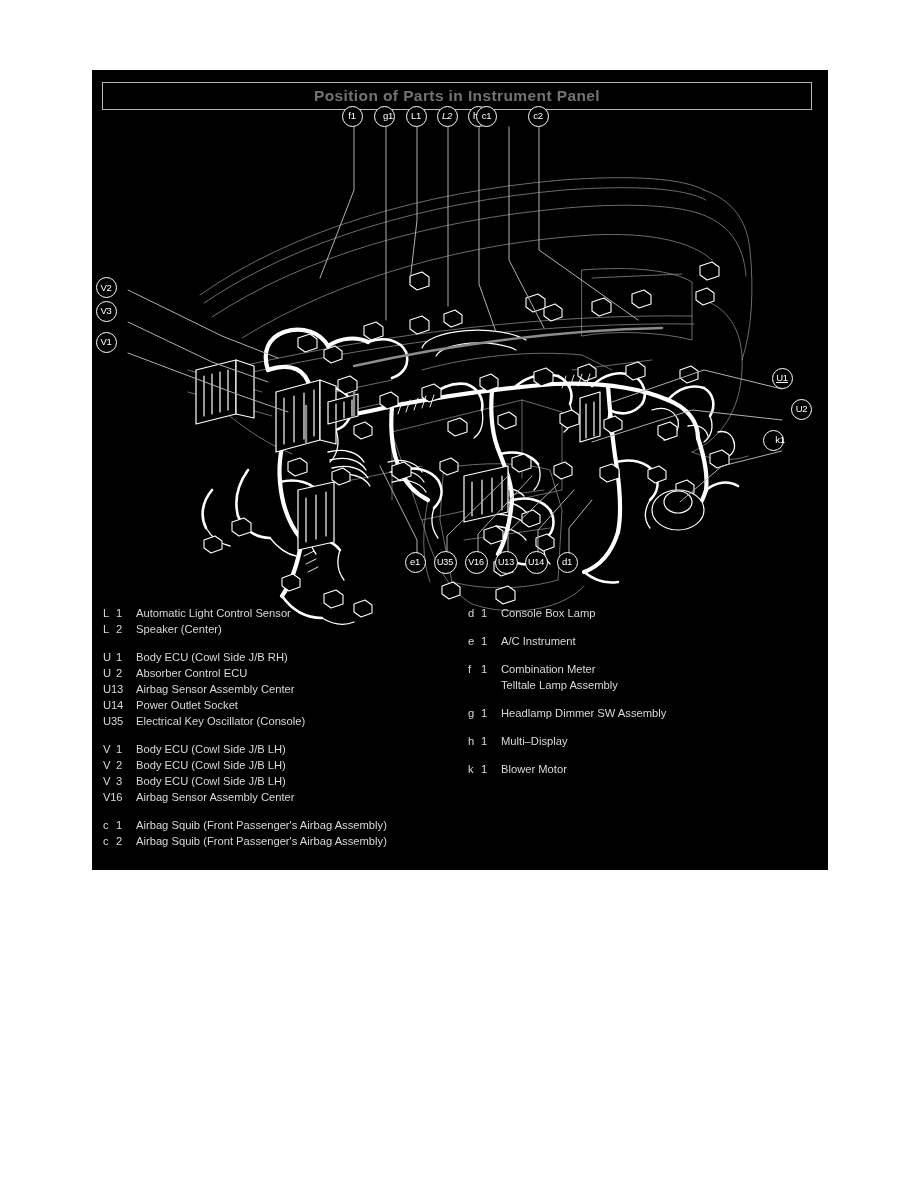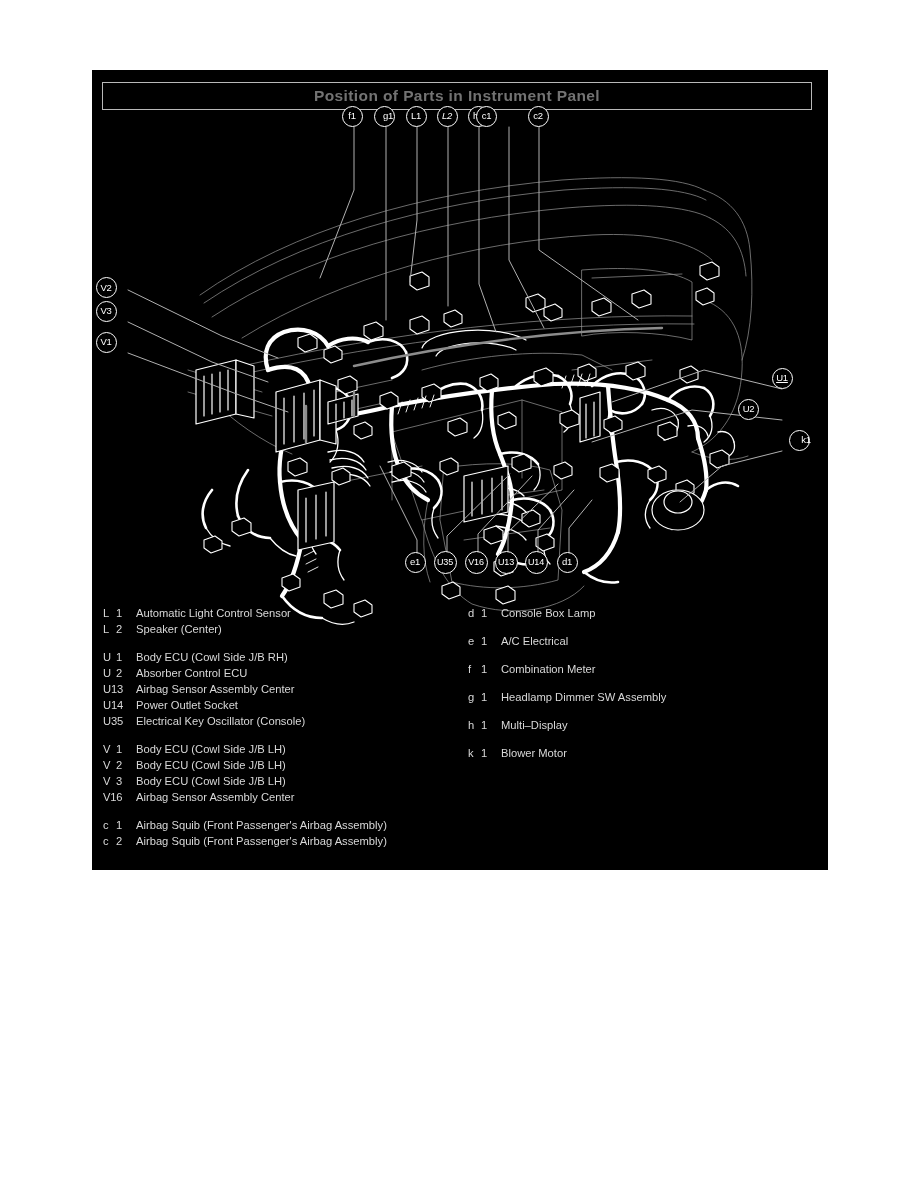--- a/index.html
+++ b/index.html
@@ -400,22 +400,22 @@
         <div class="callout" style="left: 281.5px; top: 35.5px; padding-left: 8px;">g1</div>
         <div class="callout" style="left: 313.5px; top: 35.5px;">L1</div>
         <div class="callout" style="left: 344.5px; top: 35.5px; font-style: italic;">L2</div>
         <div class="callout" style="left: 375.5px; top: 35.5px;">h1</div>
         <div class="callout" style="left: 384px; top: 35.5px;">c1</div>
         <div class="callout" style="left: 435.5px; top: 35.5px;">c2</div>
         <div class="callout" style="left: 3.5px; top: 196px; margin-top: 11px;">V2</div>
         <div class="callout" style="left: 3.5px; top: 230.5px;">V3</div>
         <div class="callout" style="left: 3.5px; top: 261.5px;">V1</div>
         <div class="callout" style="left: 679.5px; top: 297.5px; text-decoration: underline;">U1</div>
-        <div class="callout" style="left: 646px; top: 328.5px;">U2</div>
-        <div class="callout" style="left: 697px; top: 359.5px; padding-left: 13px;">k1</div>
+        <div class="callout" style="left: 699px; top: 328.5px;">U2</div>
+        <div class="callout" style="left: 671px; top: 359.5px; padding-left: 13px;">k1</div>
         <div class="callout" style="left: 312.5px; top: 481.5px;">e1</div>
         <div class="callout wide" style="left: 341.5px; top: 480.5px;">U35</div>
         <div class="callout wide" style="left: 372.5px; top: 480.5px;">V16</div>
         <div class="callout wide" style="left: 402.5px; top: 480.5px;">U13</div>
         <div class="callout wide" style="left: 432.5px; top: 480.5px;">U14</div>
         <div class="callout" style="left: 464.5px; top: 481.5px;">d1</div>
       </div>
 
     <div id="legend-left" class="legend-col">
         <div class="legend-group">
@@ -493,28 +493,33 @@
           <div class="legend-row">
             <span class="lg-letter">d</span>
             <span class="lg-num">1</span>
             <span class="lg-desc">Console Box Lamp</span>
           </div>
         </div>
         <div class="legend-group">
           <div class="legend-row">
             <span class="lg-letter">e</span>
             <span class="lg-num">1</span>
-            <span class="lg-desc">A/C Electrical</span>
+            <span class="lg-desc">A/C Instrument</span>
           </div>
         </div>
         <div class="legend-group">
           <div class="legend-row">
             <span class="lg-letter">f</span>
             <span class="lg-num">1</span>
             <span class="lg-desc">Combination Meter</span>
+          </div>
+          <div class="legend-row sub">
+            <span class="lg-letter"></span>
+            <span class="lg-num"></span>
+            <span class="lg-desc">Telltale Lamp Assembly</span>
           </div>
         </div>
         <div class="legend-group">
           <div class="legend-row">
             <span class="lg-letter">g</span>
             <span class="lg-num">1</span>
             <span class="lg-desc">Headlamp Dimmer SW Assembly</span>
           </div>
         </div>
         <div class="legend-group">

